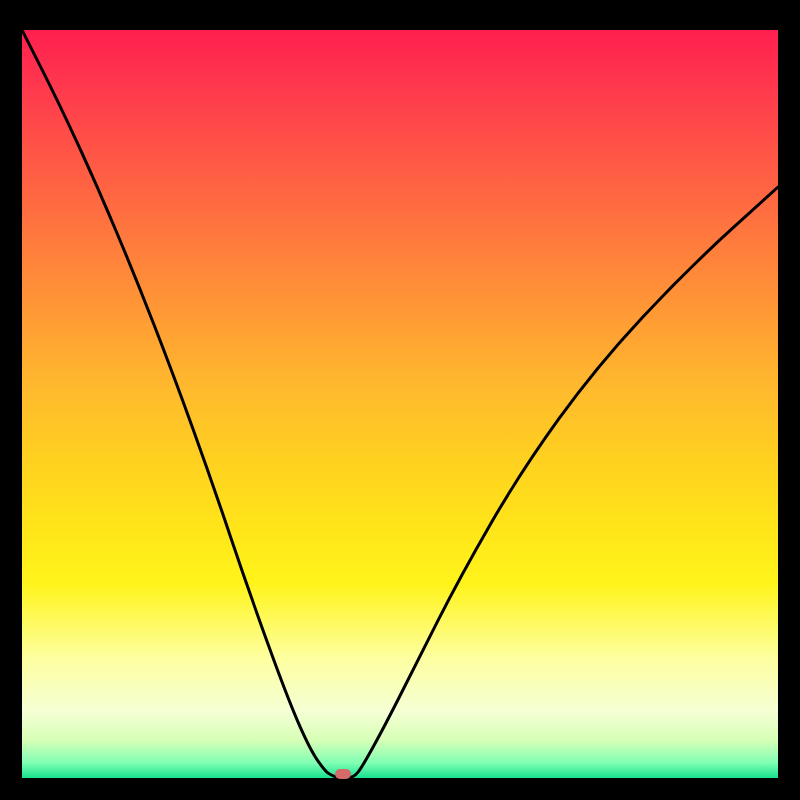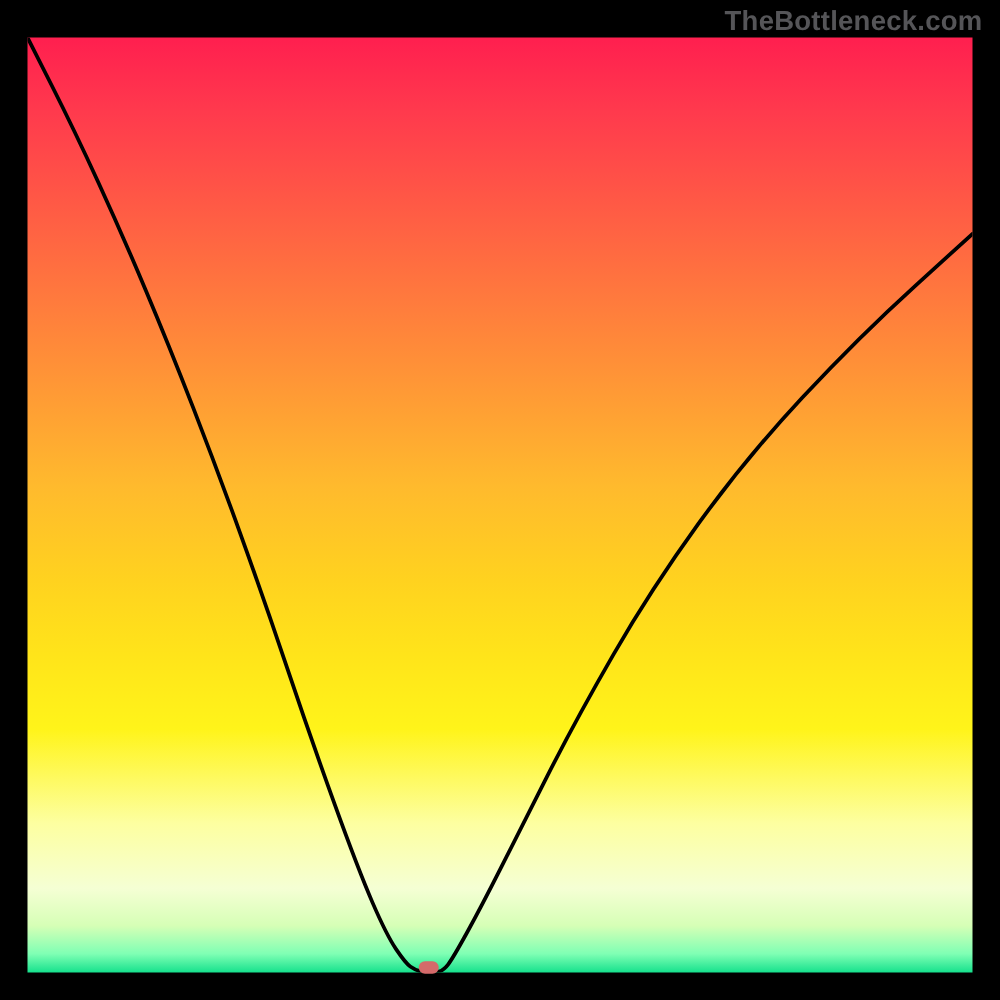--- a/index.html
+++ b/index.html
@@ -74,21 +74,20 @@
     border-radius: 5px;
     background: #d46a6a;
     transform: translate(-50%, -50%);
   }
 </style>
 </head>
 <body>
 
 <div class="frame">
 
-  <div class="watermark">TheBottleneck.com</div>
 
   <div class="plot-outer">
     <div class="plot-inner"></div>
 
     <svg class="curve" viewBox="0 0 756 748" preserveAspectRatio="none">
       <path id="curve-path" d="M 0.00 0.00 Q 0.00 0.00 18.90 37.40 Q 37.80 74.80 56.70 115.94 Q 75.60 157.08 94.50 201.96 Q 113.40 246.84 132.30 295.46 Q 151.20 344.08 170.10 396.44 Q 189.00 448.80 207.90 504.90 Q 226.80 561.00 245.70 613.36 Q 264.60 665.72 275.94 691.90 Q 287.28 718.08 294.84 729.30 Q 302.40 740.52 306.18 743.14 Q 309.96 745.76 313.74 746.88 Q 317.52 748.00 321.30 748.00 Q 325.08 748.00 328.86 747.25 Q 332.64 746.50 336.42 741.64 Q 340.20 736.78 351.54 716.21 Q 362.88 695.64 378.00 665.72 Q 393.12 635.80 415.80 590.92 Q 438.48 546.04 468.72 493.68 Q 498.96 441.32 536.76 388.96 Q 574.56 336.60 619.92 287.98 Q 665.28 239.36 710.64 198.22 T 756.00 157.08 " fill="none" stroke="#000" stroke-width="3" stroke-linejoin="round" stroke-linecap="round"></path>
     </svg>
 
     <div id="marker" class="marker" style="left: 321.3px; top: 744px;"></div>
   </div>

